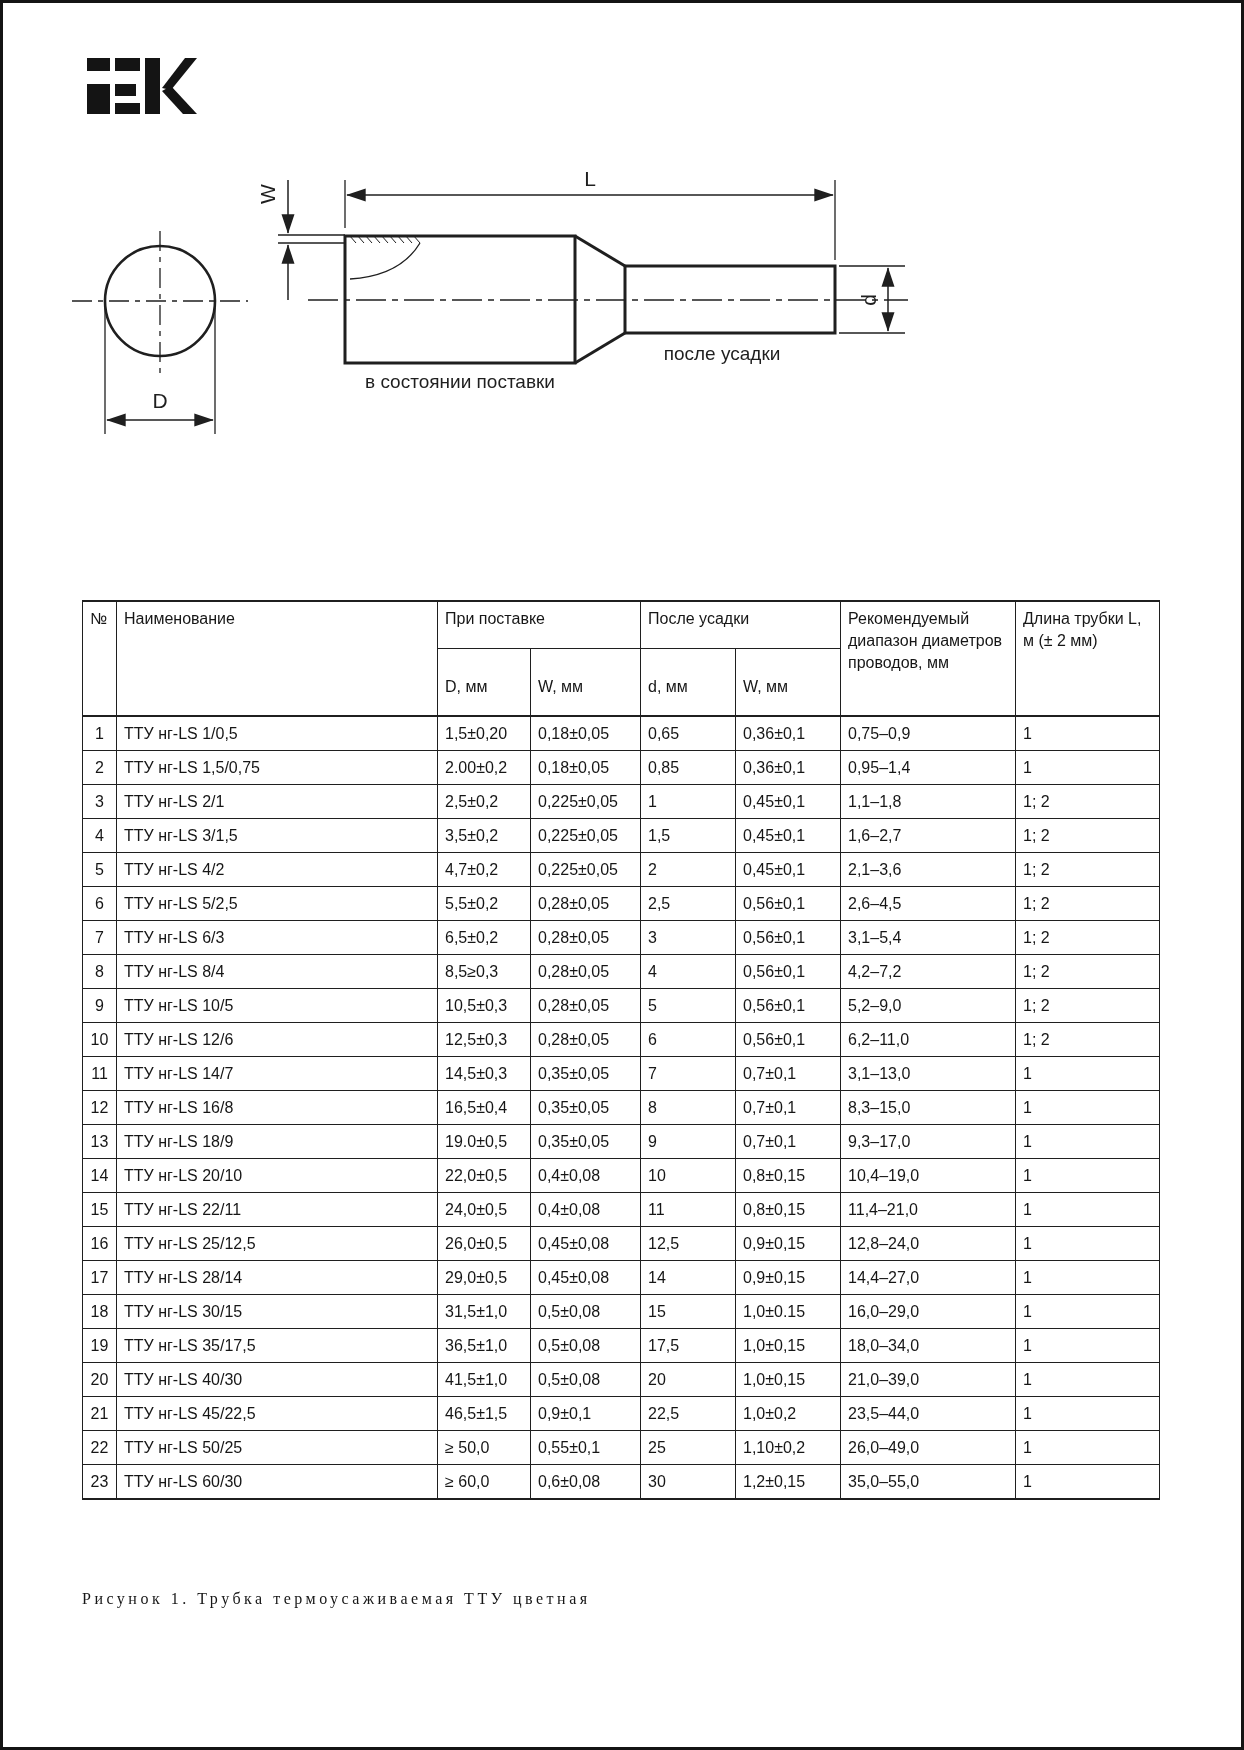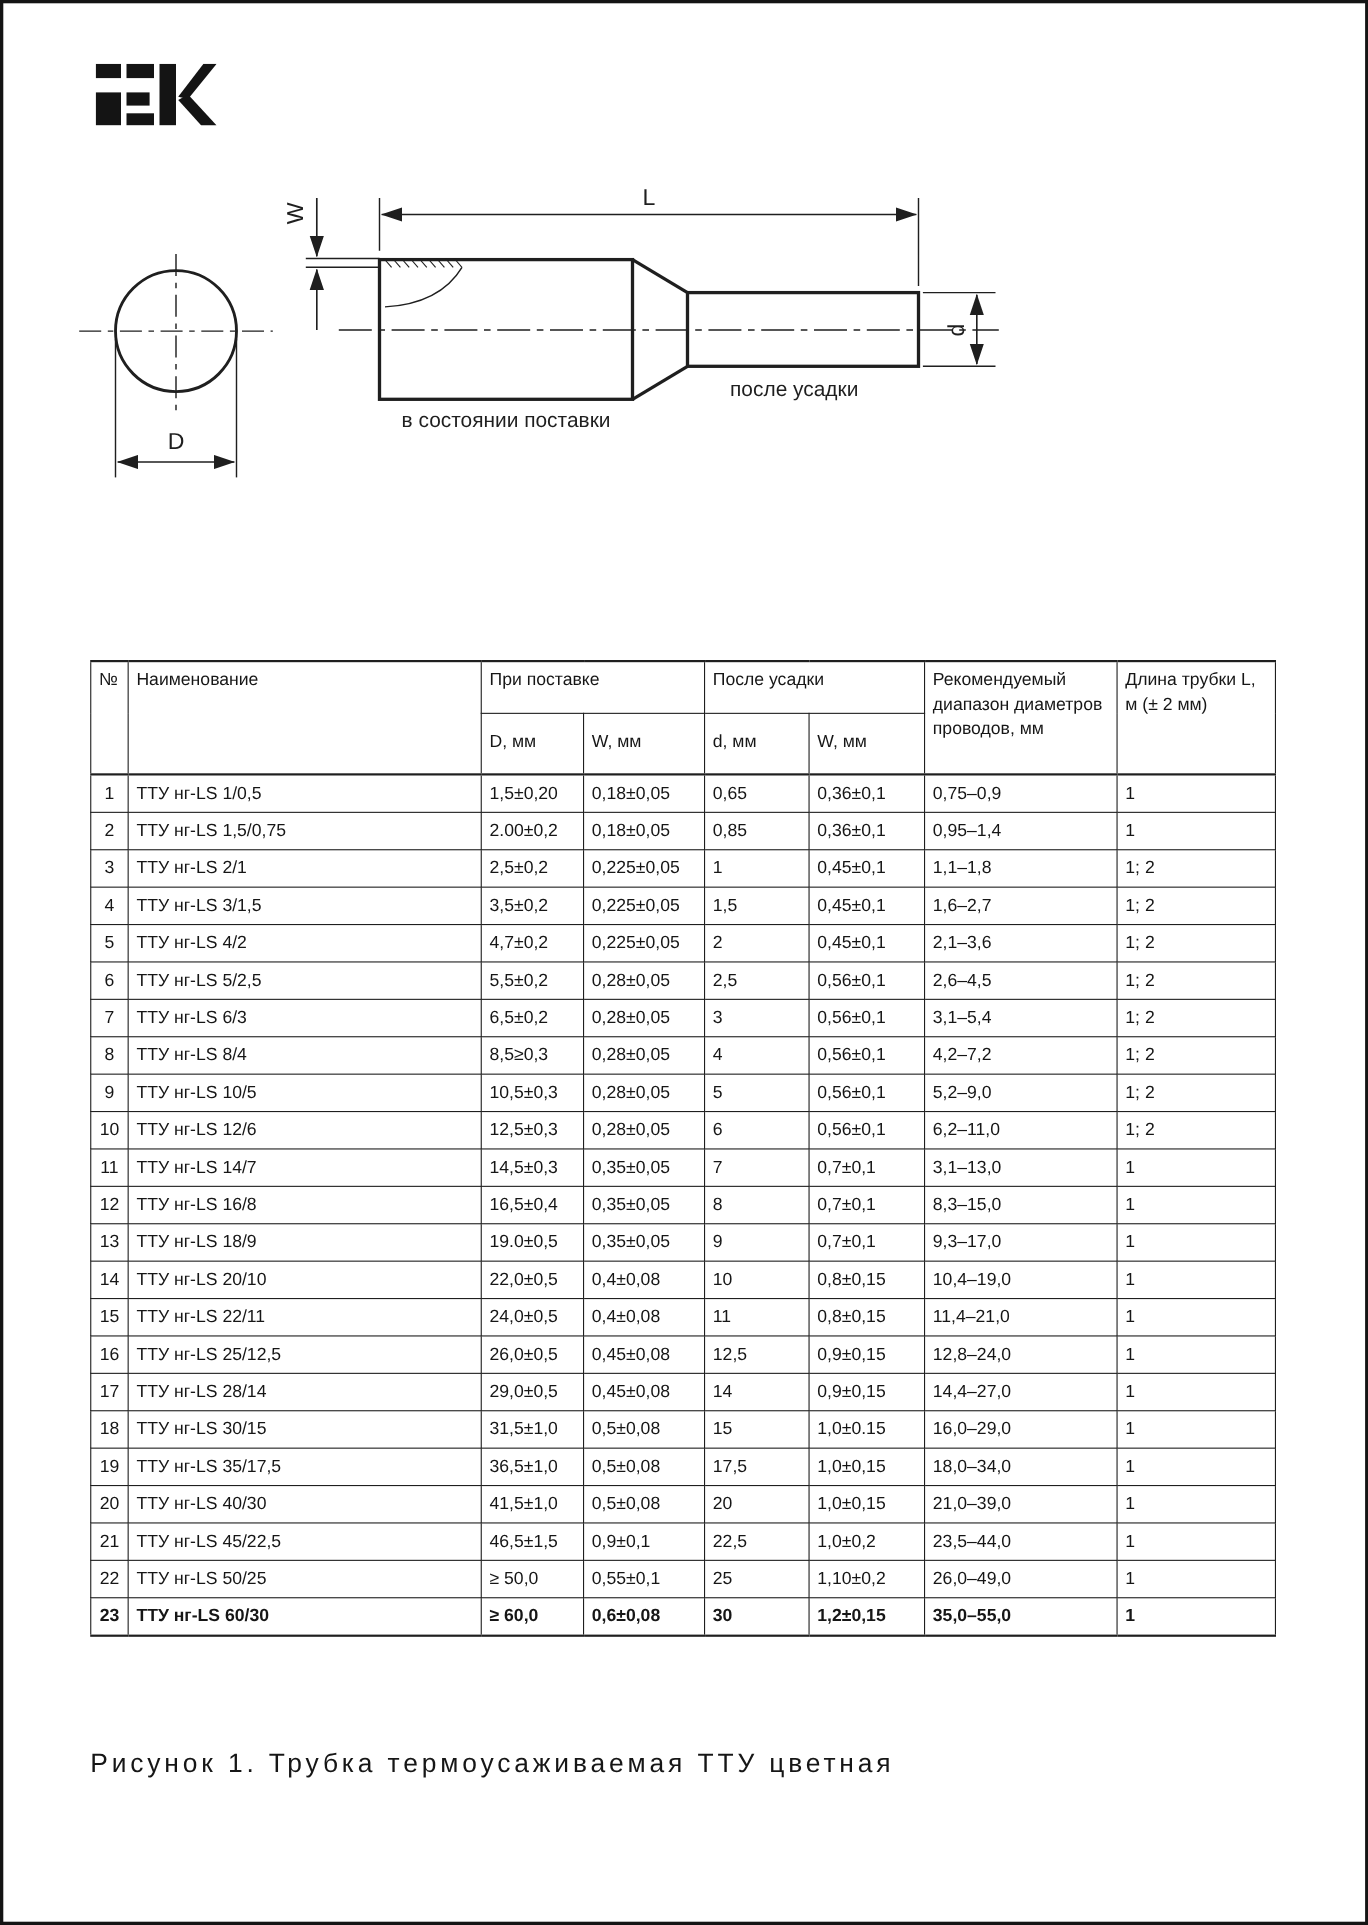--- a/index.html
+++ b/index.html
@@ -17,28 +17,29 @@
     position:absolute;left:82px;top:600px;width:1077px;
     border-collapse:collapse;table-layout:fixed;
   }
   table.spec th, table.spec td{
     border:1px solid #1f1f1f;font-weight:normal;text-align:left;
     font-size:16px;padding:2px 7px;color:#161616;
     overflow:hidden;white-space:nowrap;
   }
   table.spec thead th{vertical-align:top;padding-top:6px;line-height:22px;white-space:normal;}
   table.spec thead tr.grp th{height:38px;border-top:2px solid #1f1f1f;}
-  table.spec thead tr.subhead th{height:52px;vertical-align:middle;padding-top:0;border-bottom:2px solid #1f1f1f;}
+  table.spec thead tr.subhead th{height:52px;vertical-align:middle;padding-top:12px;border-bottom:2px solid #1f1f1f;}
   table.spec thead th.rs{border-bottom:2px solid #1f1f1f;}
   table.spec tbody td{height:33px;vertical-align:middle;padding:0 7px;}
   table.spec tbody td.c-num{text-align:center;padding:0 2px;}
-  table.spec tbody tr:last-child td{border-bottom:2px solid #1f1f1f;font-weight:bold;}
+  table.spec tbody tr:last-child td{border-bottom:2px solid #1f1f1f;}
   .caption{
-    position:absolute;left:82px;top:1590px;font-size:24px;letter-spacing:3.5px;
+    position:absolute;left:82px;top:1590px;font-size:16px;letter-spacing:3.5px;
     color:#161616;
+    font-family:Liberation Serif, serif;
   }
 </style>
 </head>
 <body>
 
 <div class="page-frame"></div>
 
 <svg class="logo" viewBox="0 0 110 56" aria-label="IEK">
   <title>IEK</title>
   <g fill="#141414">

